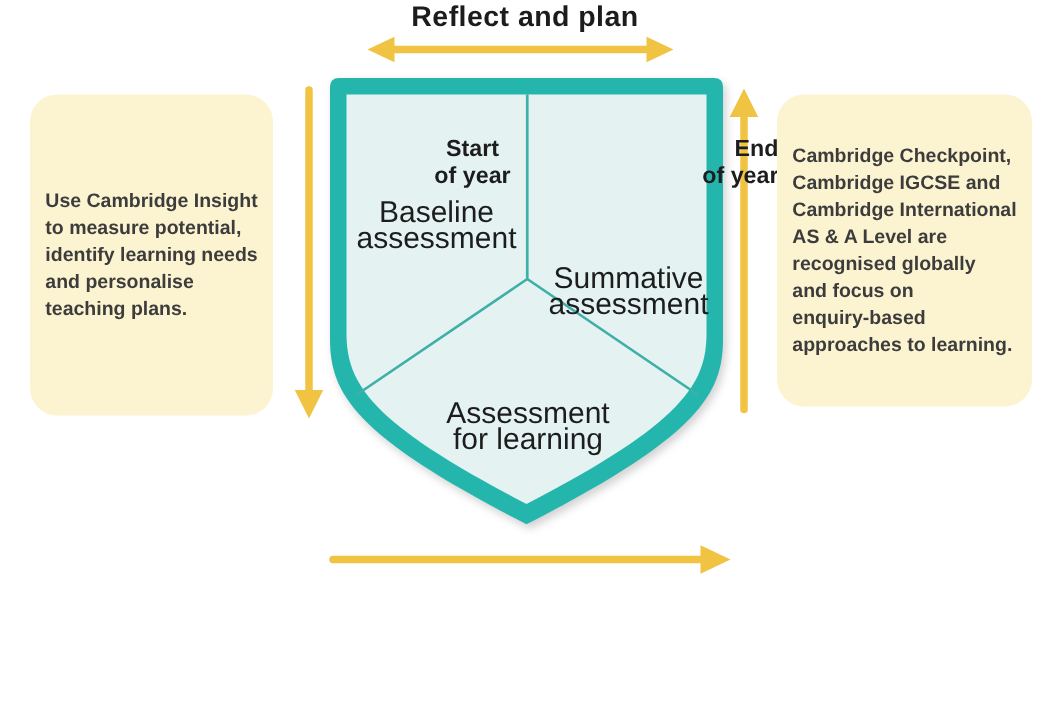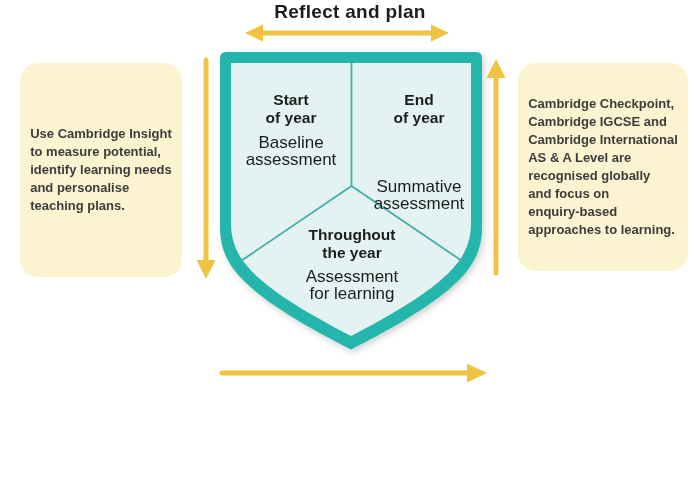--- a/index.html
+++ b/index.html
@@ -45,25 +45,25 @@
   }
   .note-left  { left: 20px;  top: 63px;  width: 162px; height: 214px; }
   .note-right { left: 518px; top: 63px;  width: 170px; height: 208px; }
   .note-bottom{ left: 200px; top: 398px; width: 306px; height: 70px; border-radius: 16px; }
   .shield-label {
     position: absolute;
     text-align: center;
     white-space: pre-line;
     color: #1d1d1d;
   }
-  .shield-title { font-weight: bold; font-size: 15.5px; line-height: 18px; }
-  .shield-body  { font-size: 17px; line-height: 17px; }
+  .shield-title { font-weight: bold; font-size: 15.5px; line-height: 18px; padding-left: 24px; }
+  .shield-body  { font-size: 20px; line-height: 17px; }
   .lbl-start-title { left: 231px; top: 91px;  width: 120px; }
   .lbl-start-body  { left: 226px; top: 134px; width: 130px; }
-  .lbl-end-title   { left: 359px; top: 91px;  width: 120px; }
+  .lbl-end-title   { left: 375px; top: 91px;  width: 120px; text-align: right; }
   .lbl-end-body    { left: 354px; top: 134px; width: 130px; margin-top: 44px; }
   .lbl-thru-title  { left: 292px; top: 226px; width: 120px; }
   .lbl-thru-body   { left: 292px; top: 268px; width: 120px; }
 </style>
 </head>
 <body>
 
 <div class="stage">
 
   <div class="page-title">Reflect and plan</div>
@@ -101,22 +101,20 @@
   <div class="shield-label shield-title lbl-start-title">Start
 of year</div>
   <div class="shield-label shield-body lbl-start-body">Baseline
 assessment</div>
 
   <div class="shield-label shield-title lbl-end-title">End
 of year</div>
   <div class="shield-label shield-body lbl-end-body">Summative
 assessment</div>
 
-  <div class="shield-label shield-title lbl-thru-title">Throughout
-the year</div>
   <div class="shield-label shield-body lbl-thru-body">Assessment
 for learning</div>
 
   <div class="note note-left">
     <span>Use Cambridge Insight
 to measure potential,
 identify learning needs
 and personalise
 teaching plans.</span>
   </div>

